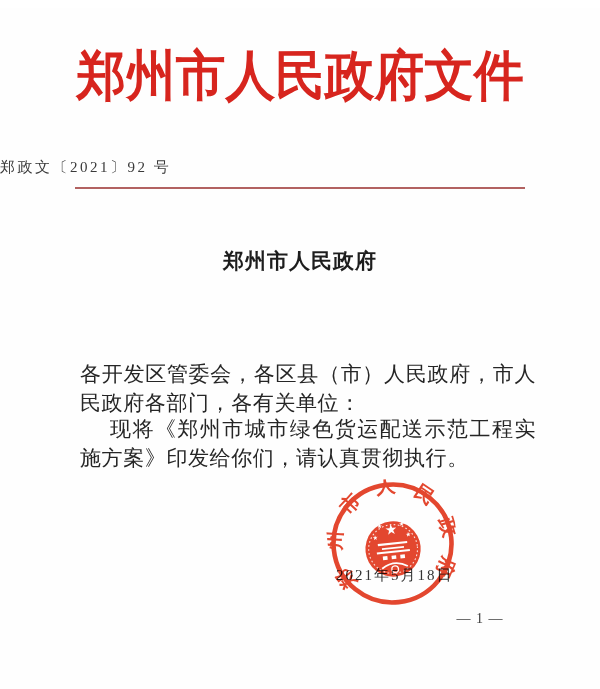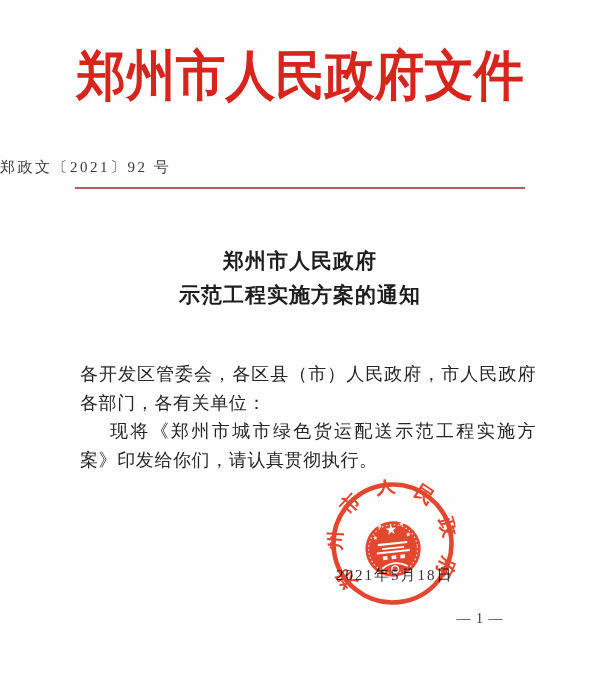--- a/index.html
+++ b/index.html
@@ -55,27 +55,27 @@
     font-weight: bold;
     color: #1d1d1d;
     line-height: 34px;
     letter-spacing: 1px;
   }
   .body-text {
     position: absolute;
     top: 352px;
     left: 80px;
     width: 456px;
-    font-size: 18px;
+    font-size: 21px;
     letter-spacing: 0.6px;
     line-height: 28.5px;
     color: #262626;
     text-align: justify;
   }
-  .body-text p.indent { text-indent: 30px; }
+  .body-text p.indent { text-indent: 30px; font-family: Liberation Mono, monospace; }
   .issue-date {
     position: absolute;
     top: 558px;
     left: 336px;
     font-size: 15px;
     letter-spacing: 2px;
     color: #333333;
     z-index: 1;
     white-space: nowrap;
   }
@@ -116,21 +116,20 @@
 <div class="page">
 
   <div class="header-title">郑州市人民政府文件</div>
 
   <div class="doc-number">郑政文〔2021〕92 号</div>
 
   <div class="red-line"></div>
 
   <div class="doc-title">
     <div>郑州市人民政府</div>
-    <div>示范工程实施方案的通知</div>
   </div>
 
   <div class="body-text">
     <p>各开发区管委会，各区县（市）人民政府，市人民政府各部门，各有关单位：</p>
     <p class="indent">现将《郑州市城市绿色货运配送示范工程实施方案》印发给你们，请认真贯彻执行。</p>
   </div>
 
   <div class="issue-date">2021年5月18日</div>
 
   <svg class="seal" viewBox="0 0 140 140" aria-hidden="true">

